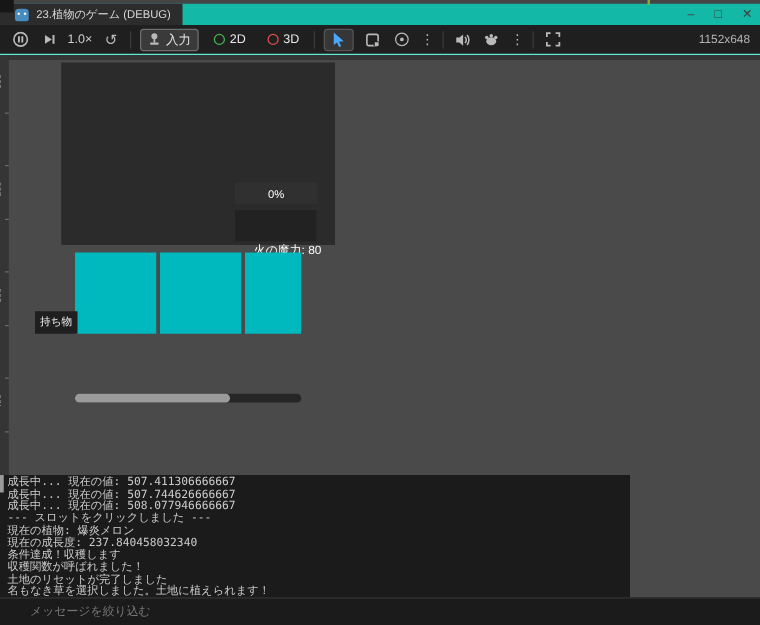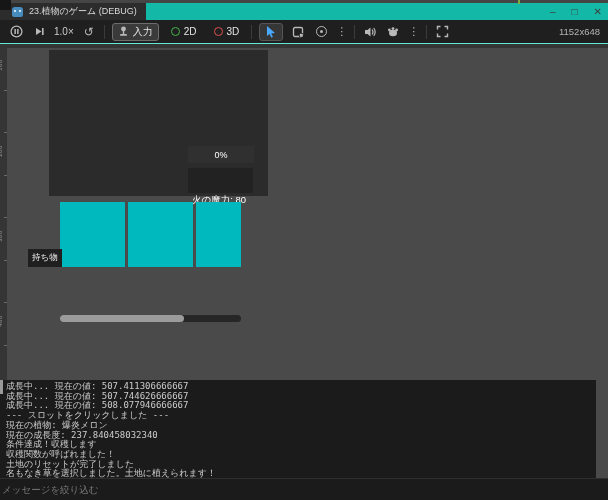--- a/index.html
+++ b/index.html
@@ -40,36 +40,36 @@
   
   .viewport { left:0; top:44px; width:608px; height:336px; background:#4a4a4a; overflow:hidden; }
   .h-ruler { position:absolute; left:0; top:0; width:608px; height:4px; background:#353535; }
   .v-ruler { position:absolute; left:0; top:0; width:7px; height:336px; background:#353535; }
   .v-ruler .lbl { position:absolute; left:-6px; color:#999; font-size:6px; transform:rotate(-90deg); letter-spacing:0.5px; }
   .v-ruler .tick { position:absolute; left:4px; width:3px; height:1px; background:#6a6a6a; }
 
   .game-panel { position:absolute; left:49px; top:6px; width:219px; height:146px; background:#2b2b2b; }
   .pct-box { position:absolute; left:139px; top:96px; width:66px; height:17px; background:#303030; color:#ffffff; font-size:9px; display:flex; align-items:center; justify-content:center; }
   .dark-box { position:absolute; left:139px; top:118px; width:65px; height:25px; background:#222222; }
-  .fire-label { position:absolute; left:137px; top:144px; width:60px; color:#ffffff; font-size:9.5px; white-space:nowrap; text-align:right; }
+  .fire-label { position:absolute; left:154px; top:144px; width:60px; color:#ffffff; font-size:9.5px; white-space:nowrap; text-align:left; }
 
   .slot { position:absolute; top:158px; height:65px; background:#00b9be; }
   .slot.s1 { left:60px; width:65px; } .slot.s2 { left:128px; width:65px; } .slot.s3 { left:196px; width:45px; }
   .inv-label { position:absolute; left:28px; top:205px; background:#1f1f1f; color:#f0f0f0; font-size:8.5px; padding:3px 4px; white-space:nowrap; }
 
   .pbar { position:absolute; left:60px; top:271px; width:181px; height:7px; background:#262626; border-radius:3.5px; }
   .pbar .fill { height:7px; width:124px; background:#9b9b9b; border-radius:3.5px; }
 
   
-  .console { left:0; top:380px; width:596px; height:98px; background:#1b1b1b; padding:2px 0 0 6px; overflow:hidden; }
+  .console { left:0; top:380px; width:504px; height:98px; background:#1b1b1b; padding:2px 0 0 6px; overflow:hidden; }
   .console .scroll-nub { position:absolute; left:0; top:0; width:3px; height:14px; background:#9a9a9a; }
   .log-line { color:#cccccc; font-size:9px; line-height:9.7px; white-space:nowrap; font-family:"DejaVu Sans Mono","Liberation Sans",sans-serif; }
 
   
-  .filterbar { left:0; top:478px; width:608px; height:22px; background:#1b1b1b; border-top:1px solid #2f2f2f; display:flex; align-items:center; padding-left:2px; }
+  .filterbar { left:0; top:478px; width:608px; height:22px; background:#1b1b1b; border-top:1px solid #2f2f2f; display:flex; align-items:center; padding-left:24px; }
   .filter-input { background:transparent; border:none; outline:none; color:#cfcfcf; font-size:9.5px; width:400px; font-family:"Liberation Sans",sans-serif; }
   .filter-input::placeholder { color:#787878; opacity:1; }
 
   svg { display:block; }
 </style>
 </head>
 <body>
 
 <div class="abs top-strip"></div>
 <div class="abs corner-block"></div>

